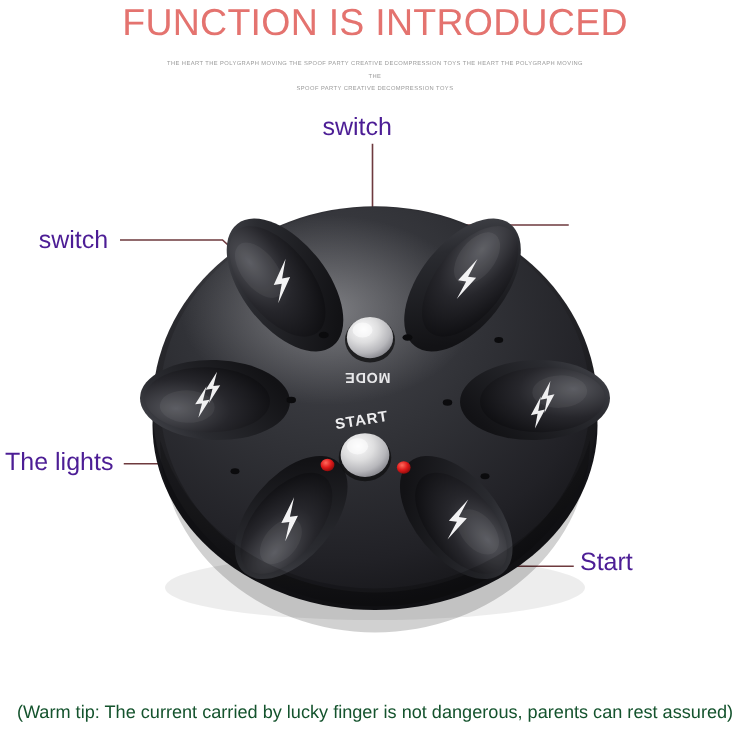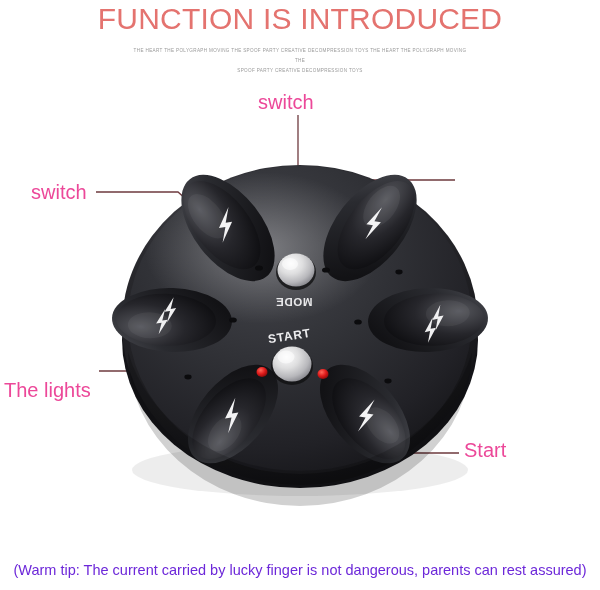--- a/index.html
+++ b/index.html
@@ -55,40 +55,40 @@
     width: 600px;
     height: 590px;
     pointer-events: none;
   }
   .device-svg { display: block; }
 
   
   .callout {
     position: absolute;
     font-size: 20px;
-    color: #ec4899;
+    color: #4c1d95;
     font-family: "Liberation Sans", "DejaVu Sans", sans-serif;
     white-space: nowrap;
     line-height: 1;
   }
   .callout.switch-top   { left: 258px; top: 92px; }
   .callout.finger       { left: 462px; top: 168px; }
   .callout.switch-left  { left: 31px;  top: 182px; }
-  .callout.lights       { left: 4px;   top: 360px; margin-top: 20px; }
+  .callout.lights       { left: 4px;   top: 360px; }
   .callout.start        { left: 464px; top: 440px; }
 
   
   .footer-note {
     position: absolute;
     left: 0;
     top: 562px;
     width: 600px;
     text-align: center;
     font-size: 14.5px;
-    color: #6d28d9;
+    color: #14532d;
     font-family: "Liberation Sans", "DejaVu Sans", sans-serif;
     white-space: nowrap;
   }
 </style>
 </head>
 <body>
 
 <div id="page">
 
   <div class="title">FUNCTION IS INTRODUCED</div>

